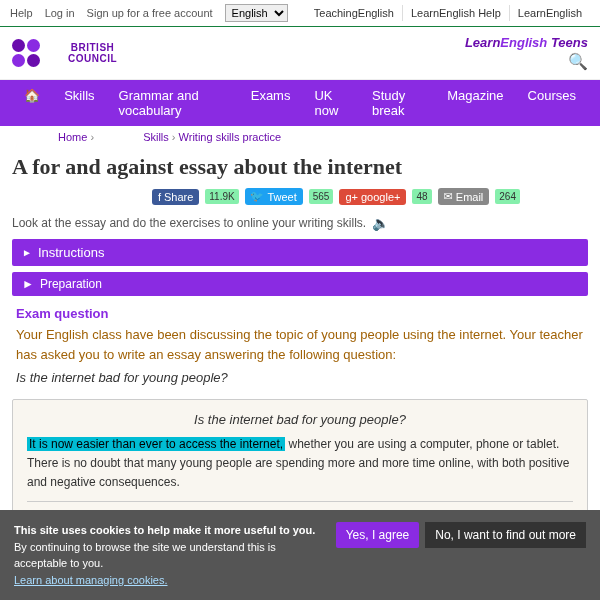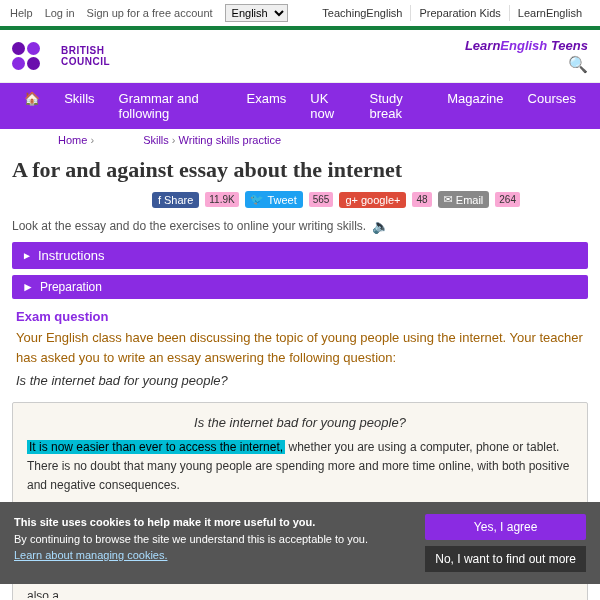--- a/index.html
+++ b/index.html
@@ -1,21 +1,21 @@
 <!DOCTYPE html>
 <html><head>
   <meta charset="utf-8">
   <style>
     * { margin: 0; padding: 0; box-sizing: border-box; }
     body { font-family: Arial, sans-serif; font-size: 13px; color: #333; background: #fff; width: 600px; height: 600px; overflow: hidden; }
 
     
     .top-nav {
       background: #fff;
-      border-bottom: 4px solid #15803d;
+      border-bottom: 1px solid #15803d;
       padding: 4px 10px;
       display: flex;
       align-items: center;
       gap: 12px;
       font-size: 11px;
       color: #555;
     }
     .top-nav a { color: #555; text-decoration: none; }
     .top-nav-right {
       margin-left: auto;
@@ -41,21 +41,22 @@
       background: #fff;
       padding: 8px 12px;
       display: flex;
       align-items: center;
       justify-content: space-between;
       border-bottom: 1px solid #eee;
     }
     .logo-area {
       display: flex;
       align-items: center;
-      gap: 21px;
+      gap: 28px;
+      text-align: center;
     }
     .bc-logo-icon {
       display: grid;
       grid-template-columns: 1fr 1fr;
       gap: 2px;
       width: 28px;
       height: 28px;
     }
     .bc-logo-icon .dot {
       border-radius: 50%;
@@ -142,21 +143,21 @@
       font-size: 11px;
       color: #fff;
       cursor: pointer;
       border: none;
     }
     .social-btn.fb { background: #3b5998; }
     .social-btn.tw { background: #1da1f2; }
     .social-btn.gp { background: #dd4b39; }
     .social-btn.em { background: #888; }
     .social-count {
-      background: #f9a8d4;
+      background: #86efac;
       color: #333;
       padding: 2px 4px;
       border-radius: 2px;
       font-size: 10px;
     }
 
     
     .content {
       padding: 0 12px;
     }
@@ -252,41 +253,40 @@
       line-height: 1.6;
       color: #333;
     }
     .highlight-yellow {
       background: #ffe066;
     }
 
     
     .cookie-banner {
       position: absolute;
-      bottom: 16px;
+      bottom: 0;
       left: 0;
       right: 0;
       background: #555;
       color: #fff;
       padding: 12px 14px;
       display: flex;
       align-items: flex-start;
       justify-content: space-between;
       gap: 10px;
       z-index: 100;
     }
     .cookie-text {
       font-size: 11px;
       line-height: 1.5;
       flex: 1;
     }
     .cookie-text a { color: #adf; text-decoration: underline; cursor: pointer; }
     .cookie-buttons {
       display: flex;
-      flex-direction: column;
       gap: 6px;
       min-width: 130px;
     }
     .btn-yes {
       background: #8a2be2;
       color: #fff;
       border: none;
       padding: 6px 10px;
       font-size: 12px;
       cursor: pointer;
@@ -320,21 +320,21 @@
 
 <div class="top-nav">
   <a href="#">Help</a>
   <a href="#">Log in</a>
   <a href="#">Sign up for a free account</a>
   <select class="lang-select">
     <option>English</option>
   </select>
   <div class="top-nav-right">
     <a href="#" class="nav-link">TeachingEnglish</a>
-    <a href="#" class="nav-link">Preparation Kids</a>
+    <a href="#" class="nav-link">LearnEnglish Help</a>
     <a href="#" class="nav-link">LearnEnglish</a>
   </div>
 </div>
 
 <div class="header">
   <div class="logo-area">
     <div class="bc-logo-icon">
       <div class="dot tl"></div>
       <div class="dot tr"></div>
       <div class="dot bl"></div>
@@ -351,21 +351,21 @@
     </div>
     <div class="search-icon-header">🔍</div>
   </div>
 </div>
 
 <nav class="main-nav">
   <a href="#">
     <span>🏠</span>
   </a>
   <a href="#">Skills</a>
-  <a href="#">Grammar and following</a>
+  <a href="#">Grammar and vocabulary</a>
   <a href="#">Exams</a>
   <a href="#">UK now</a>
   <a href="#">Study break</a>
   <a href="#">Magazine</a>
   <a href="#">Courses</a>
 </nav>
 
 <div class="breadcrumb">
   <a href="#">Home</a> ›
   <a href="#">Skills</a> ›

